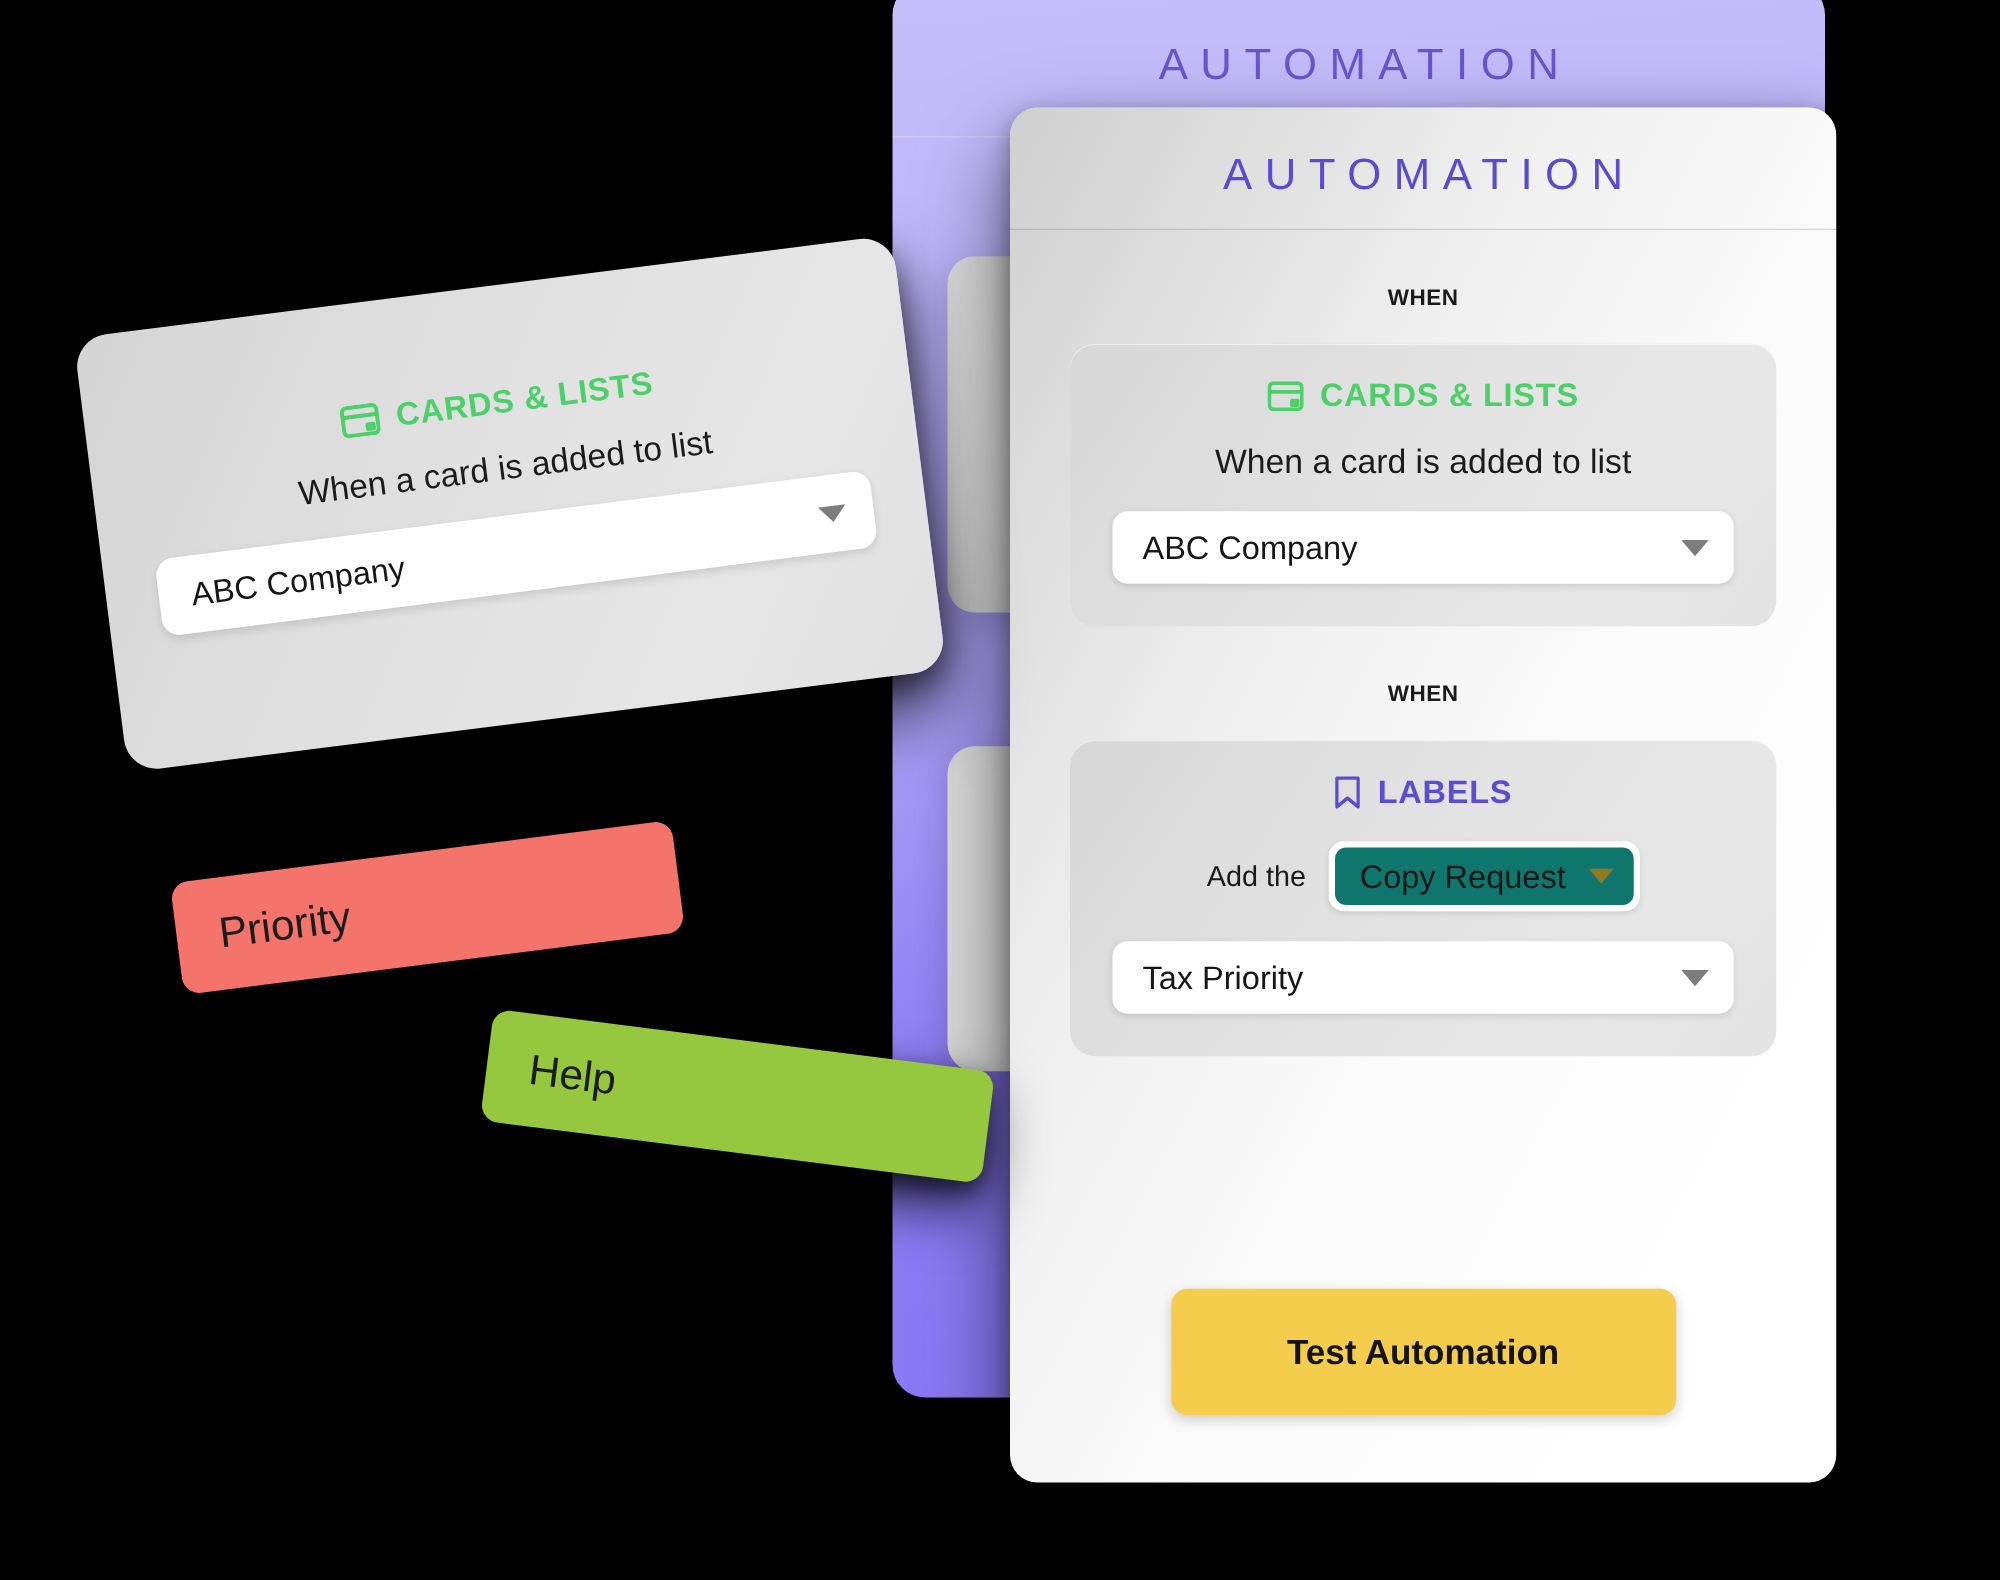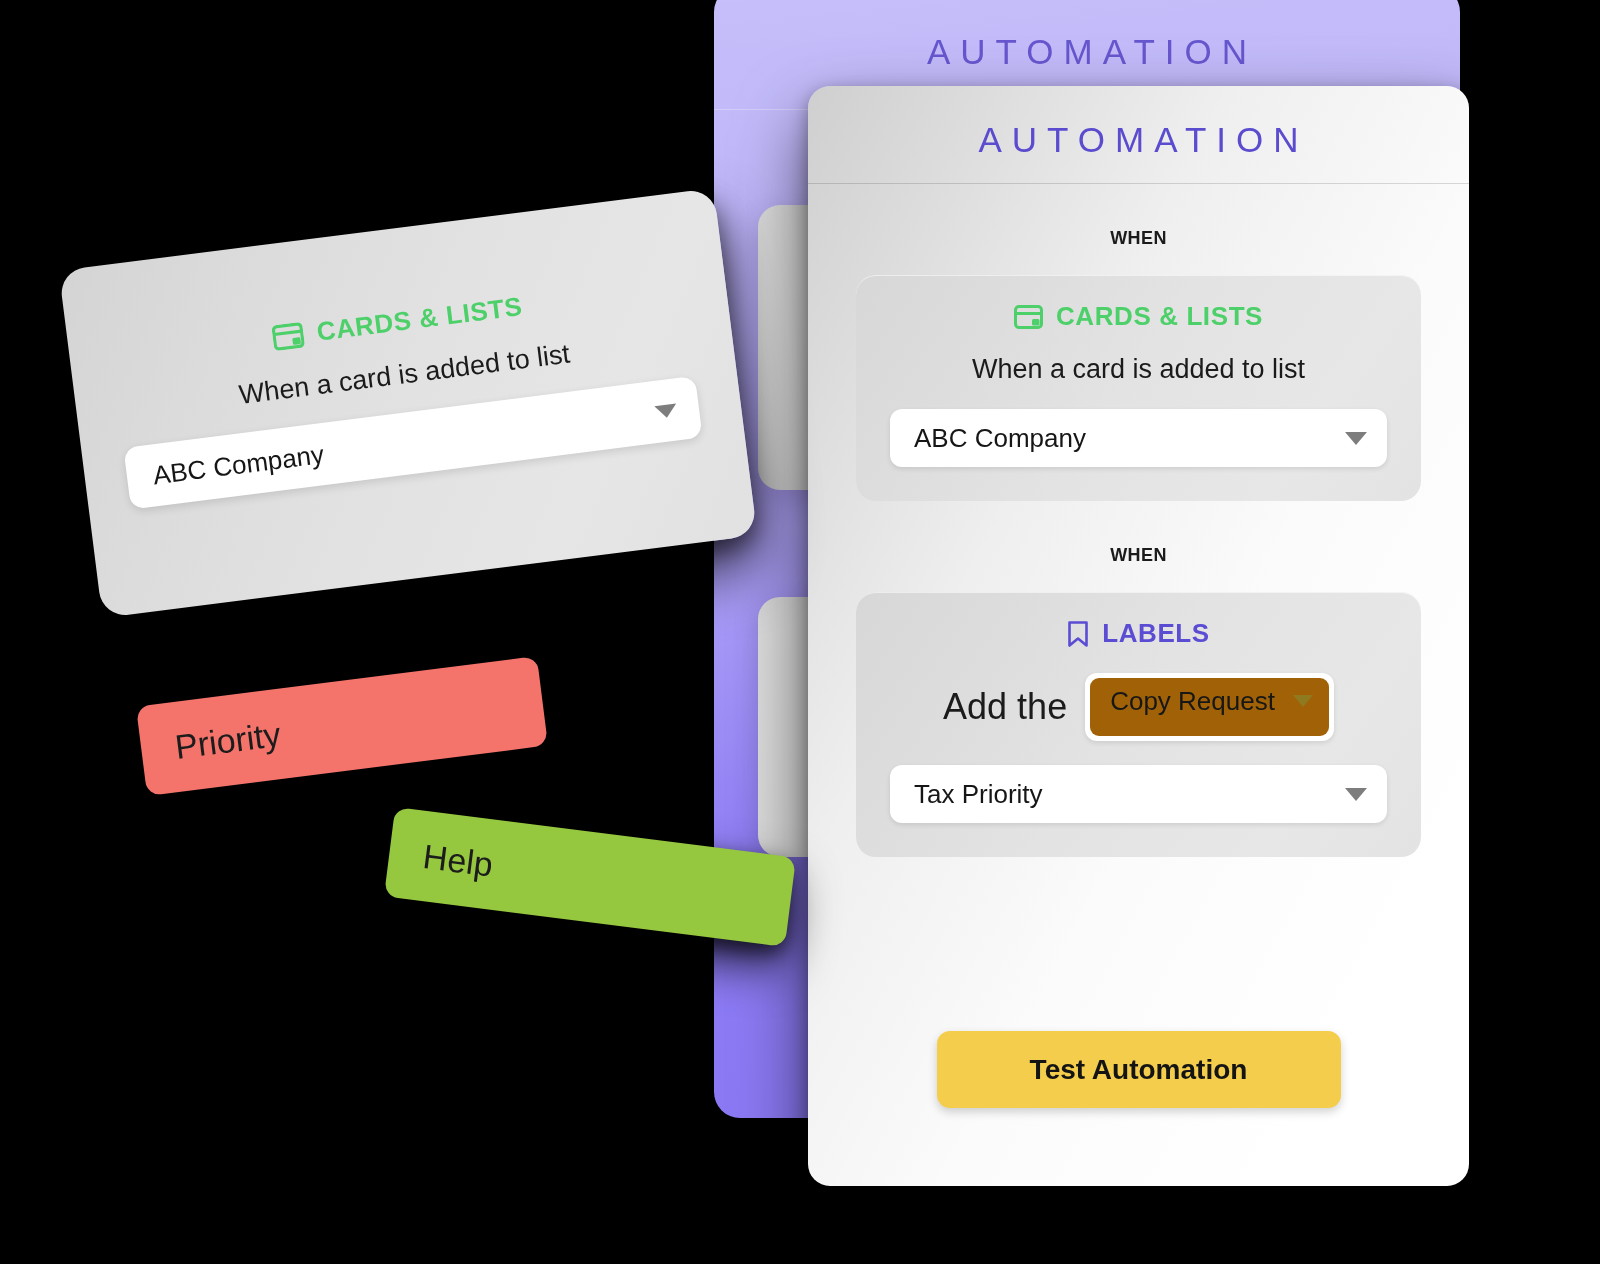--- a/index.html
+++ b/index.html
@@ -157,56 +157,56 @@
 
   
   .action-row {
     margin-top: 24px;
     display: flex;
     align-items: center;
     justify-content: center;
     gap: 18px;
   }
   .action-prefix {
-    font-size: 36px;
+    font-size: 23px;
     color: #1b1b1b;
   }
   .label-chip-wrap {
     background: #ffffff;
     border-radius: 12px;
     padding: 5px;
     box-shadow: 0 2px 5px rgba(0,0,0,0.10);
   }
   .label-chip {
-    background: #a16207;
+    background: #0f766e;
     border-radius: 9px;
     height: 46px;
     display: flex;
     align-items: center;
     gap: 18px;
-    padding: 0 16px 12px 20px;
+    padding: 0 16px 0 20px;
   }
   .label-chip-text {
     font-size: 26px;
     color: #171717;
   }
   .caret-dark {
     width: 0; height: 0;
     border-left: 10px solid transparent;
     border-right: 10px solid transparent;
     border-top: 12px solid #8f7a20;
   }
 
   #test-automation-button {
     position: absolute;
     left: 50%;
     transform: translateX(-50%);
     top: 945px;
     width: 404px;
-    height: 77px;
+    height: 101px;
     border: none;
     border-radius: 13px;
     background: #f3cd4b;
     color: #141414;
     font-family: "Liberation Sans", sans-serif;
     font-size: 28px;
     font-weight: bold;
     cursor: pointer;
     box-shadow: 0 4px 10px rgba(0,0,0,0.18);
   }

